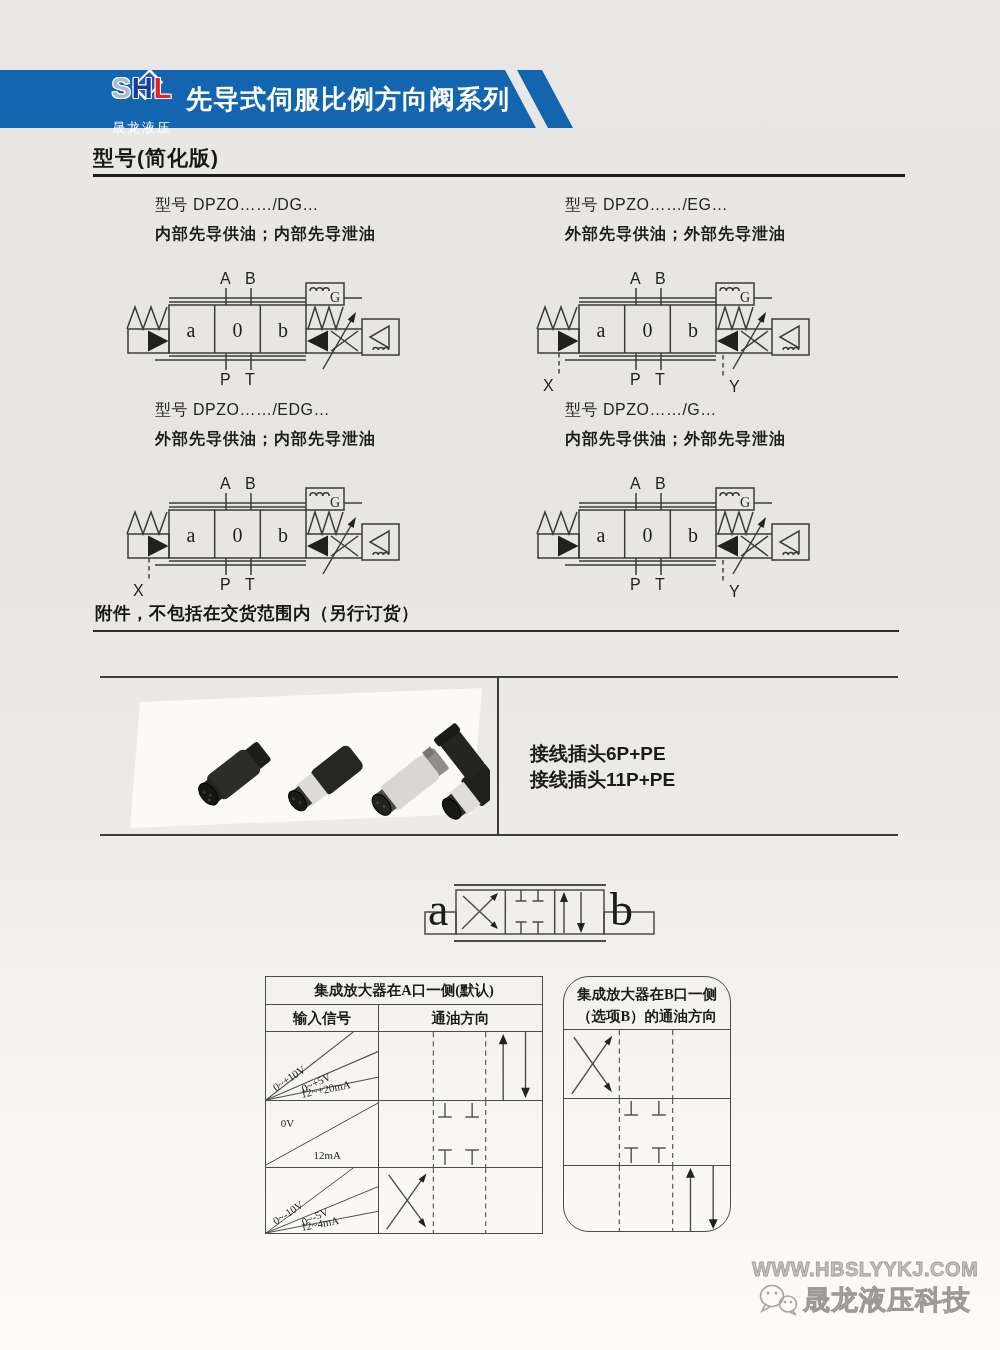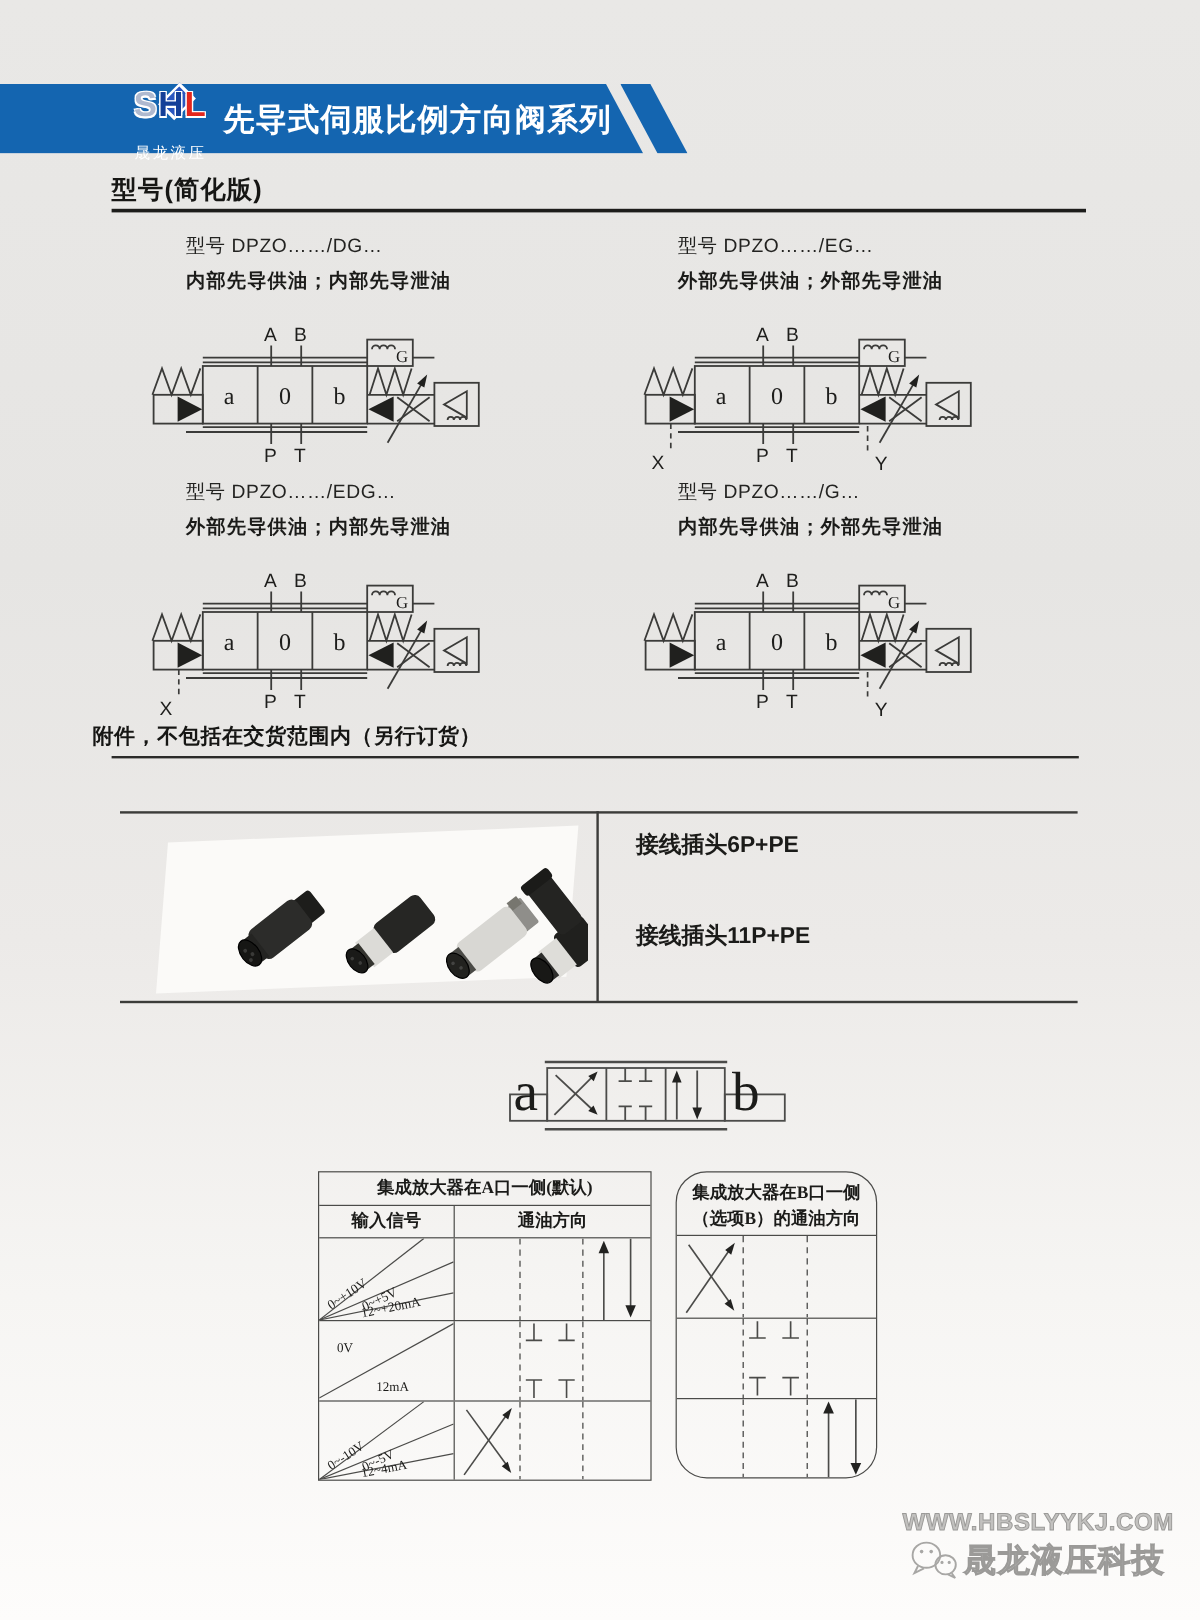--- a/index.html
+++ b/index.html
@@ -33,26 +33,26 @@
   .l-s{color:#aeb9cf;} .l-h{color:#143f98;} .l-l{color:#e3261d;}
   .logo-company{color:#ffffff;font-size:13px;letter-spacing:2px;margin-top:16px;}
   .banner-title{
     position:absolute;left:186px;top:12px;z-index:2;
     color:#ffffff;font-size:26px;font-weight:700;letter-spacing:1px;
   }
 
   
   .models-heading{position:absolute;left:93px;top:144px;font-size:21px;font-weight:600;color:#161614;letter-spacing:1px;}
   .models-rule{position:absolute;left:93px;top:174px;width:812px;height:3px;background:#1d1d1b;}
-  .acc-heading{position:absolute;left:77px;top:601px;font-size:17.5px;font-weight:700;color:#161614;letter-spacing:0.5px;}
+  .acc-heading{position:absolute;left:95px;top:601px;font-size:17.5px;font-weight:700;color:#161614;letter-spacing:0.5px;}
   .acc-rule{position:absolute;left:93px;top:630px;width:806px;height:2px;background:#2b2b29;}
   .acc-top{position:absolute;left:100px;top:676px;width:798px;height:1.5px;background:#3c3c3a;}
   .acc-bottom{position:absolute;left:100px;top:834px;width:798px;height:2px;background:#3c3c3a;}
   .acc-divider{position:absolute;left:497px;top:676px;width:1.5px;height:159px;background:#3c3c3a;}
-  .acc-item-1{position:absolute;left:530px;top:691px;font-size:19px;font-weight:700;color:#1b1b19;}
+  .acc-item-1{position:absolute;left:530px;top:741px;font-size:19px;font-weight:700;color:#1b1b19;}
   .acc-item-2{position:absolute;left:530px;top:767px;font-size:19px;font-weight:700;color:#1b1b19;}
   .acc-photo{position:absolute;left:128px;top:684px;}
 
   
   .valve-group{position:absolute;width:295px;}
   .valve-model{margin-left:30px;font-size:16px;color:#232321;letter-spacing:0.5px;}
   .valve-desc{margin-left:30px;margin-top:8px;font-size:16px;font-weight:700;color:#1b1b19;letter-spacing:1px;}
   .valve-svg{display:block;margin-top:8px;}
   .valve-svg line,.valve-svg rect,.valve-svg polyline,.valve-svg path{stroke:#3b3b39;stroke-width:1.5;fill:none;}
   .valve-svg .blk{fill:#20201e;stroke:none;}

